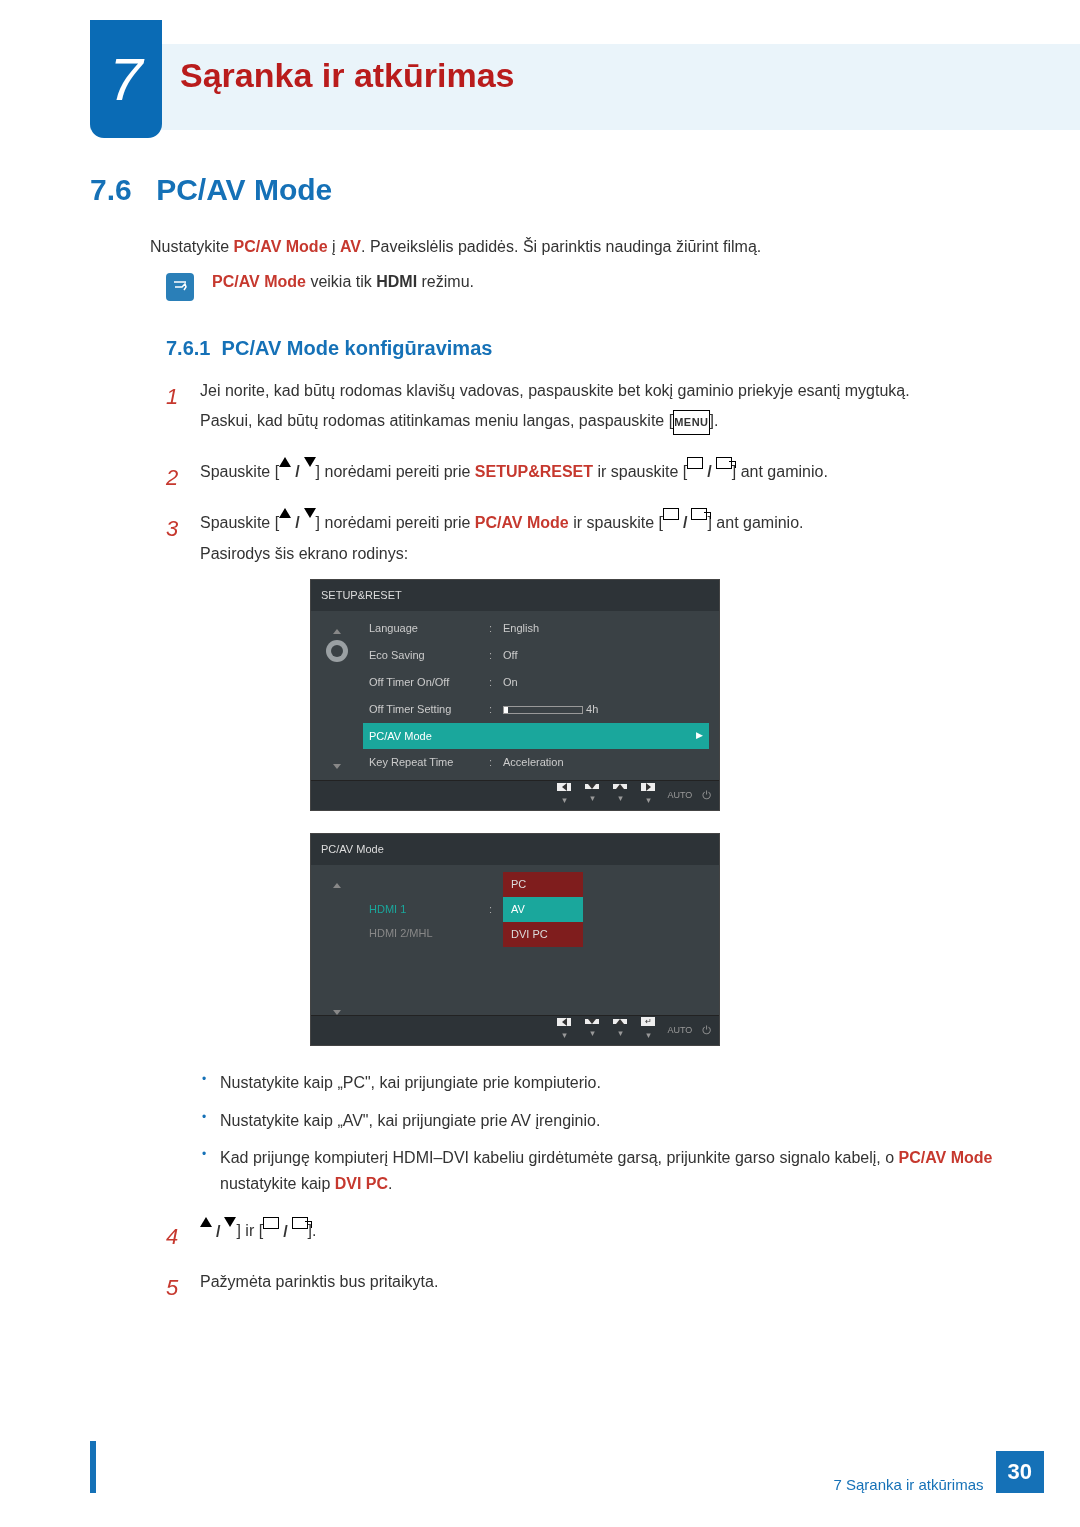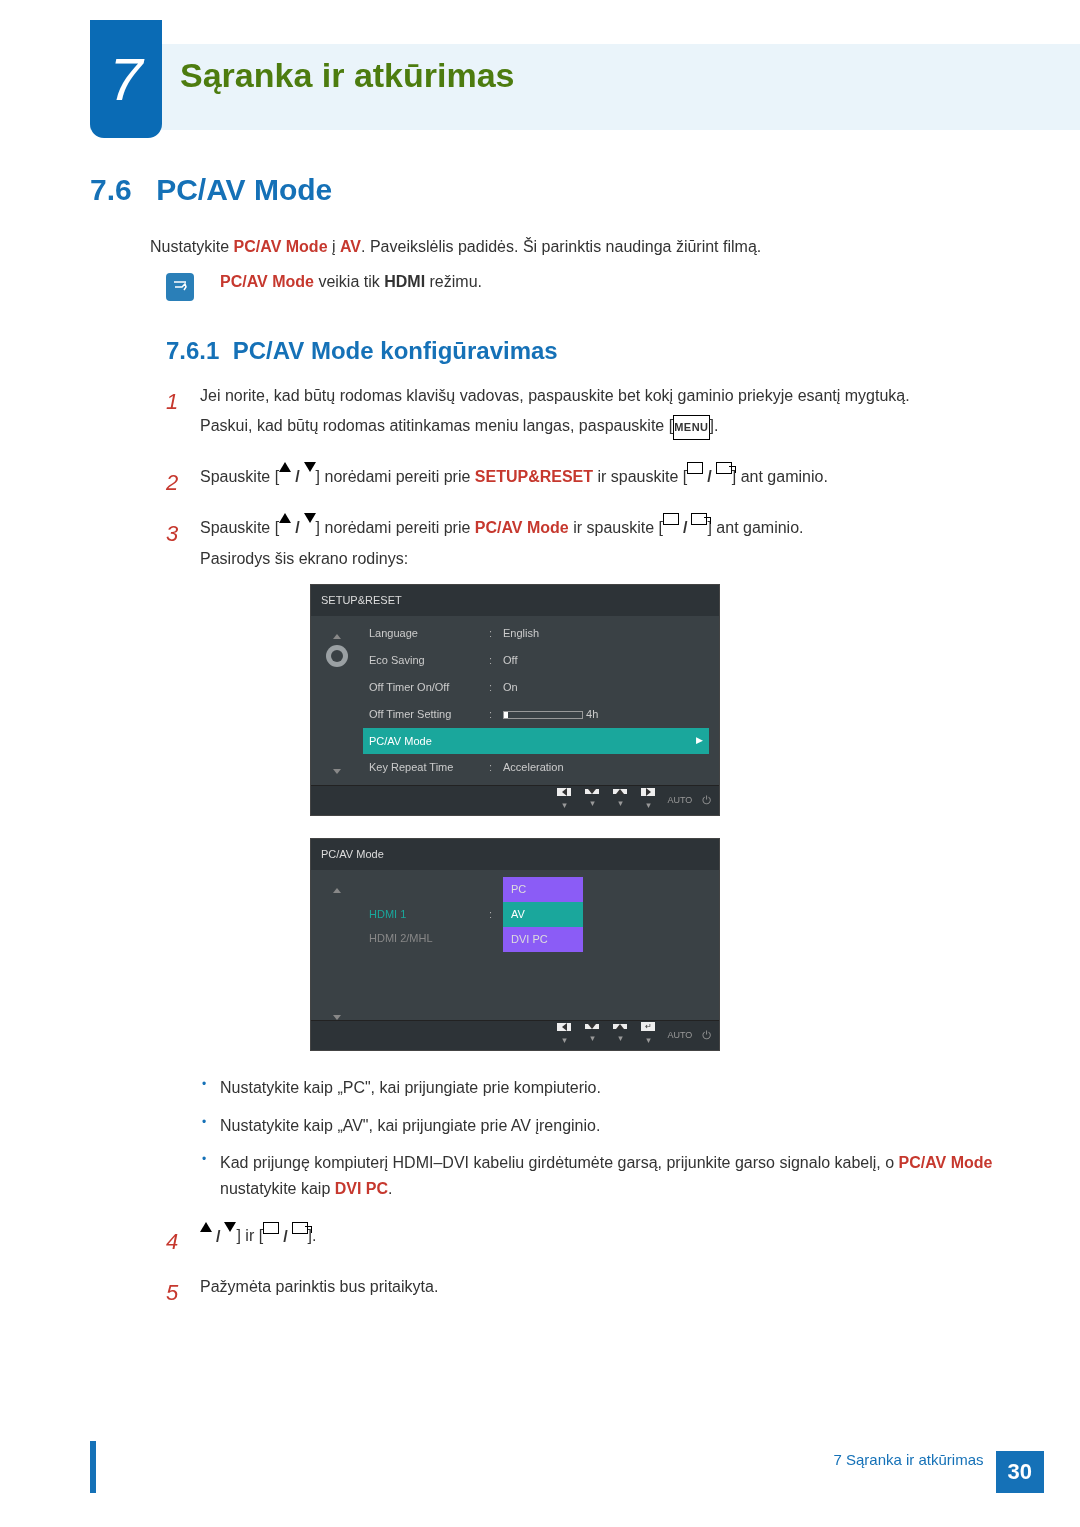--- a/index.html
+++ b/index.html
@@ -17,35 +17,35 @@
   
   .top-band { position: absolute; top: 44px; left: 90px; right: 0; height: 86px; background: #eaf4fa; }
   .chapter-badge {
     position: absolute; top: 20px; left: 90px; width: 72px; height: 118px;
     background: #0a6bb5; border-radius: 0 0 14px 14px; color: #fff;
     display: flex; align-items: center; justify-content: center;
     font-size: 60px; font-weight: 400; font-style: italic;
   }
   .chapter-title {
     position: absolute; top: 56px; left: 180px;
-    color: #4d7c0f; font-size: 34px; font-weight: bold;
+    color: #b91c1c; font-size: 34px; font-weight: bold;
   }
 
   .content { position: absolute; top: 173px; left: 90px; right: 60px; }
 
   .section-num { color: #1571b7; font-size: 30px; font-weight: bold; display: inline-block; margin-right: 20px; }
   .section-title { color: #1571b7; font-size: 30px; font-weight: bold; display: inline-block; }
 
   .para { margin: 28px 0 14px 60px; font-size: 16px; line-height: 1.5; }
   .para .em { color: #c6382e; font-weight: bold; }
 
-  .note-row { margin: 14px 0 0 76px; display: flex; align-items: start; gap: 26px; font-size: 16px; }
+  .note-row { margin: 14px 0 0 76px; display: flex; align-items: start; gap: 18px; font-size: 16px; }
   .note-icon { width: 28px; height: 28px; background: #2a7fb8; border-radius: 4px; display:flex;align-items:center;justify-content:center;color:#fff;font-size:16px;}
 
-  .subsection { margin: 36px 0 16px 76px; color: #1571b7; font-size: 24px; font-weight: bold; }
+  .subsection { margin: 36px 0 16px 76px; color: #1571b7; font-size: 20px; font-weight: bold; }
 
   ol.steps { list-style: none; margin: 8px 0 0 76px; counter-reset: step; }
   ol.steps > li { position: relative; padding-left: 34px; margin-bottom: 20px; font-size: 16px; line-height: 1.9; }
   ol.steps > li .num { position: absolute; left: 0; top: 0; color: #c6382e; font-style: italic; font-size: 22px; }
 
   .inline-icon { display:inline-flex; vertical-align: middle; gap:2px; }
   .tri-up, .tri-down { width: 0; height: 0; display:inline-block; vertical-align: middle; }
   .tri-up { border-left: 6px solid transparent; border-right: 6px solid transparent; border-bottom: 10px solid #000; }
   .tri-down { border-left: 6px solid transparent; border-right: 6px solid transparent; border-top: 10px solid #000; }
   .slash { display:inline-block; padding: 0 2px; font-weight:bold; }
@@ -80,29 +80,29 @@
   .slider { display:inline-block; width:80px; height:8px; border:1px solid #999; vertical-align:middle; position:relative; }
   .slider .fill { position:absolute; left:0; top:0; bottom:0; width:5%; background:#fff; }
 
   .osd-foot { background:#2d3337; border-top:1px solid #222; padding:4px 8px; display:flex; justify-content:flex-end; gap:10px; align-items:center; font-size:9px; color:#999; }
   .osd-foot .ico { width:18px; height:12px; display:flex; flex-direction:column; align-items:center; justify-content:center; gap:1px; }
   .osd-foot .box { width:14px; height:9px; background:#eee; display:flex; align-items:center; justify-content:center; }
   .osd-foot .box .t { width:0;height:0; }
 
   .submenu-box .osd-row.hdmi1 .lbl { color:#1aa79c; }
   .opt-col { display:flex; flex-direction:column; gap:0; }
-  .opt { padding:2px 8px; background:#8b5cf6; color:#ddd; font-size:11px; width:80px; }
+  .opt { padding:2px 8px; background:#7f1d1d; color:#ddd; font-size:11px; width:80px; }
   .opt.hl { background:#1aa79c; color:#fff; }
 
   ul.bullets { list-style: none; margin: 8px 0 0 0; }
   ul.bullets li { position:relative; padding-left: 20px; margin-bottom: 12px; line-height:1.6; }
   ul.bullets li::before { content:"•"; color:#1571b7; position:absolute; left:2px; top:0; font-size:12px; }
 
   
-  .footer { position:absolute; bottom:34px; right:36px; display:flex; align-items:flex-start; gap:12px; font-size:15px; color:#1571b7; }
+  .footer { position:absolute; bottom:34px; right:36px; display:flex; align-items:flex-end; gap:12px; font-size:15px; color:#1571b7; }
   .page-badge { background:#1571b7; color:#fff; padding:8px 12px; font-size:22px; font-weight:bold; }
   .side-stripe { position:absolute; left:90px; bottom:34px; width:6px; height:52px; background:#1571b7; }
 </style>
 </head>
 <body>
 
 <div class="page-wrap">
   <div class="top-band"></div>
   <div class="chapter-badge">7</div>
   <div class="chapter-title">Sąranka ir atkūrimas</div>

